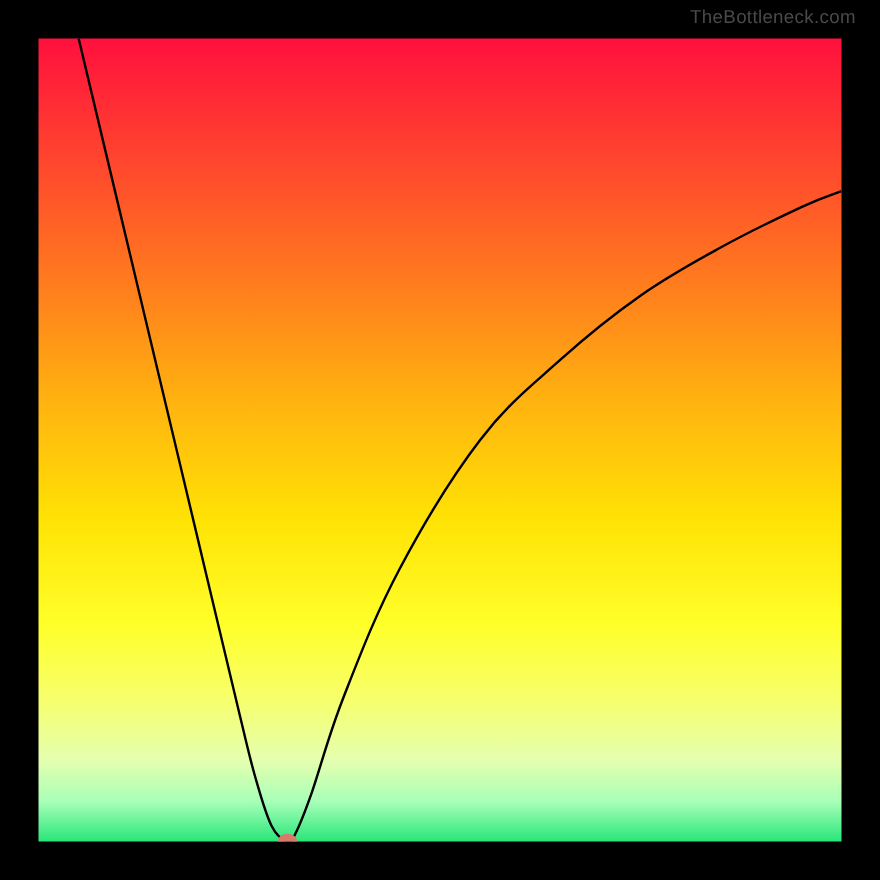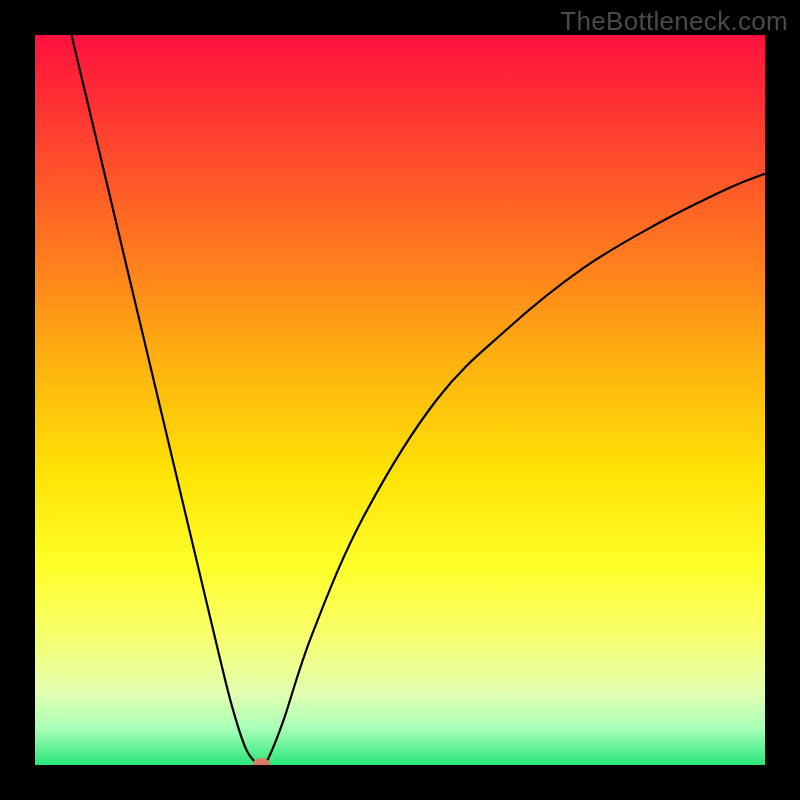--- a/index.html
+++ b/index.html
@@ -32,23 +32,23 @@
       #ffff2a 73%,
       #f7ff6a 82%,
       #e4ffb0 90%,
       #a8ffb8 95%,
       #29e67a 100%
     );
   }
   .watermark {
     position: absolute;
     top: 6px;
-    right: 12px;
+    right: 22px;
     color: #4a4a4a;
-    font-size: 26px;
+    font-size: 17px;
     font-weight: 500;
     letter-spacing: 0.3px;
     user-select: none;
   }
   svg.curve {
     position: absolute;
     left: 0;
     top: 0;
     width: 730px;
     height: 730px;

